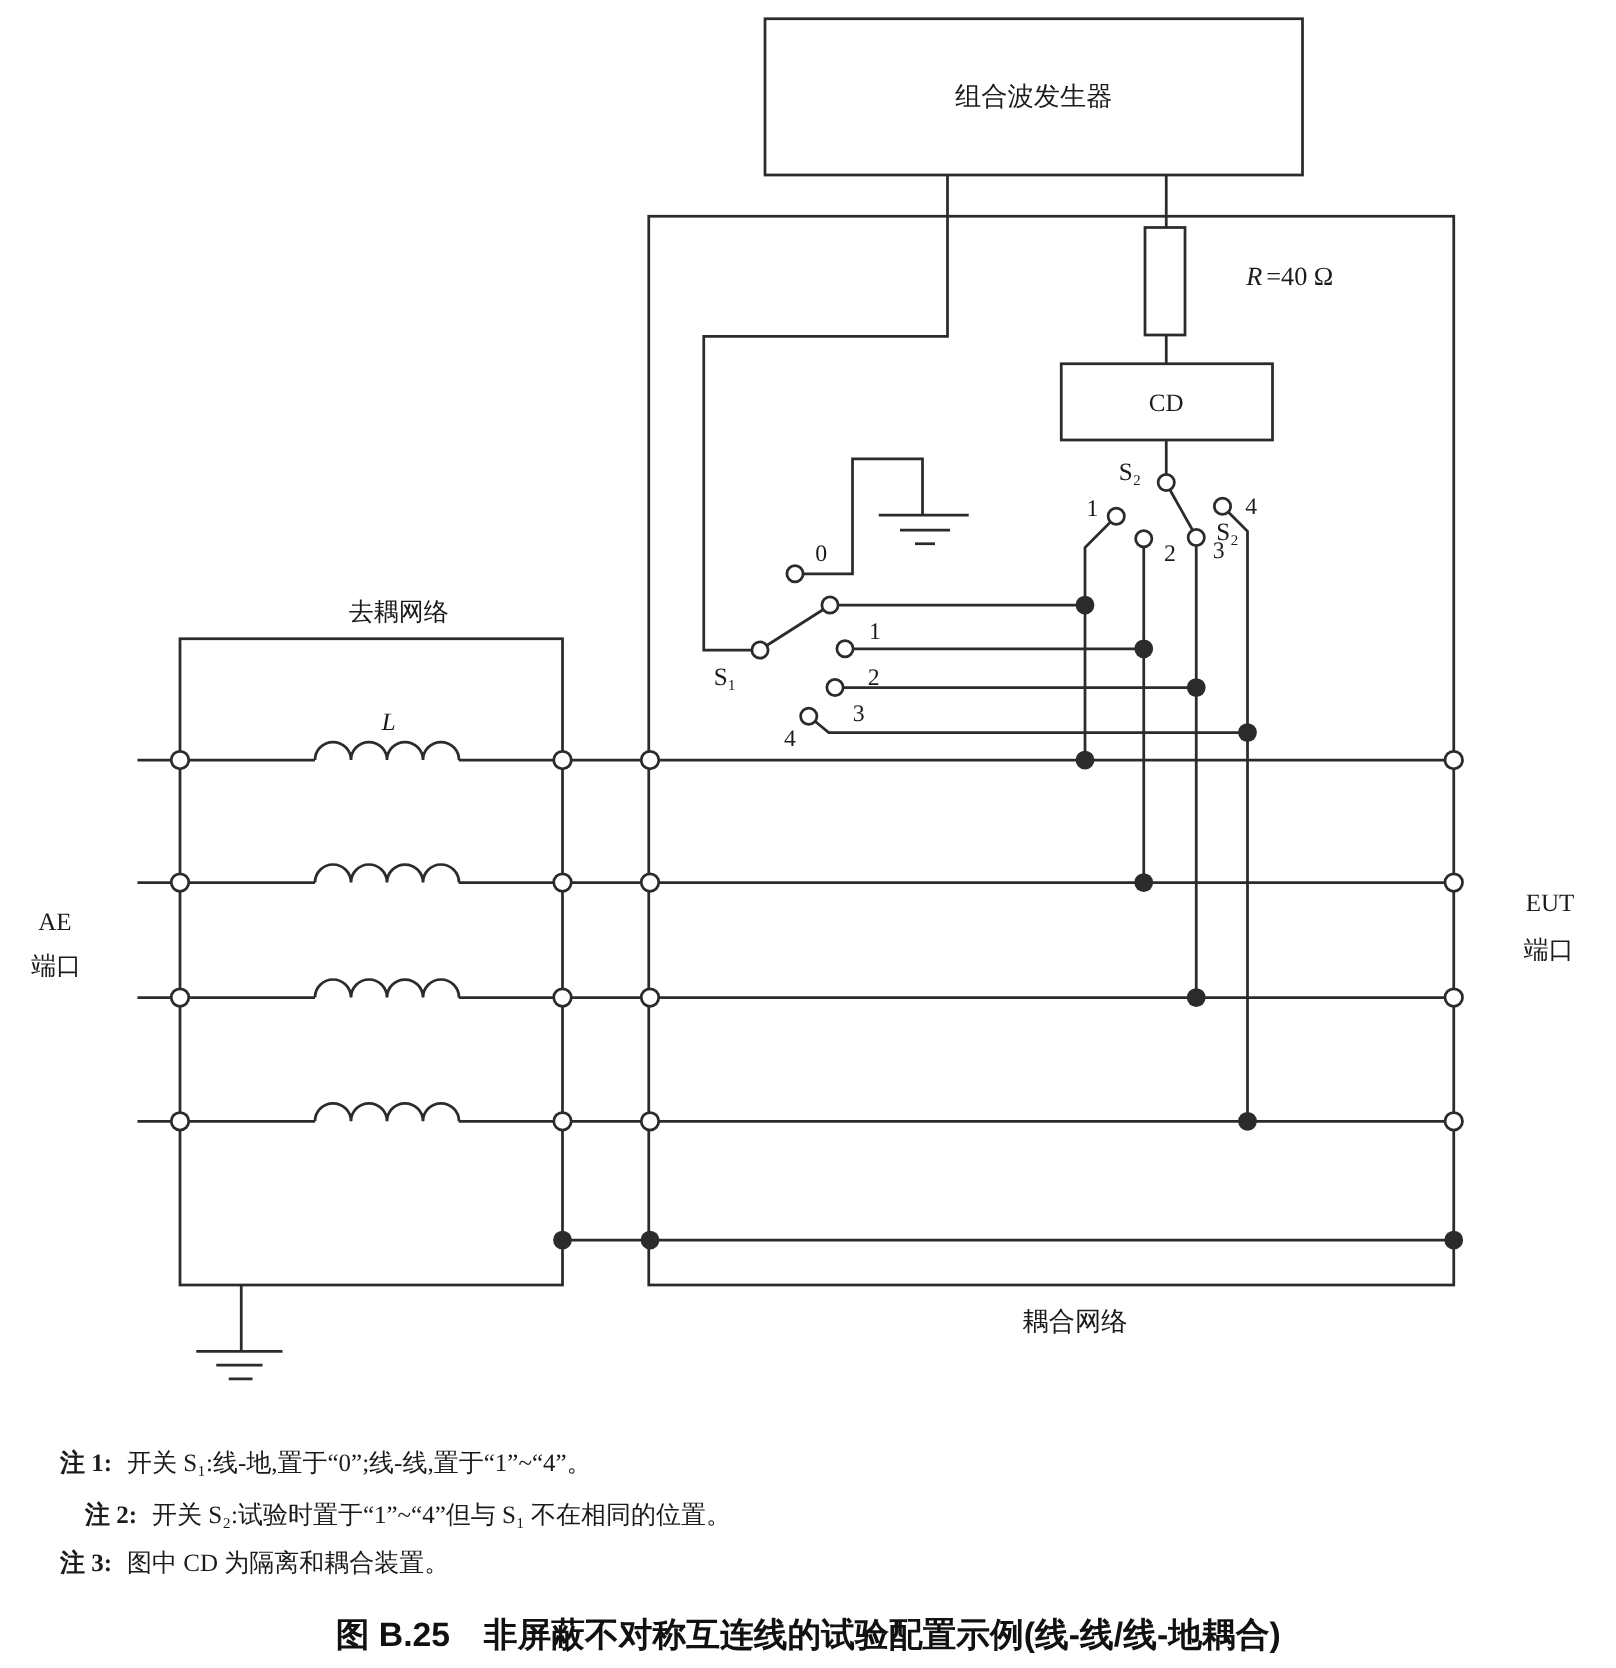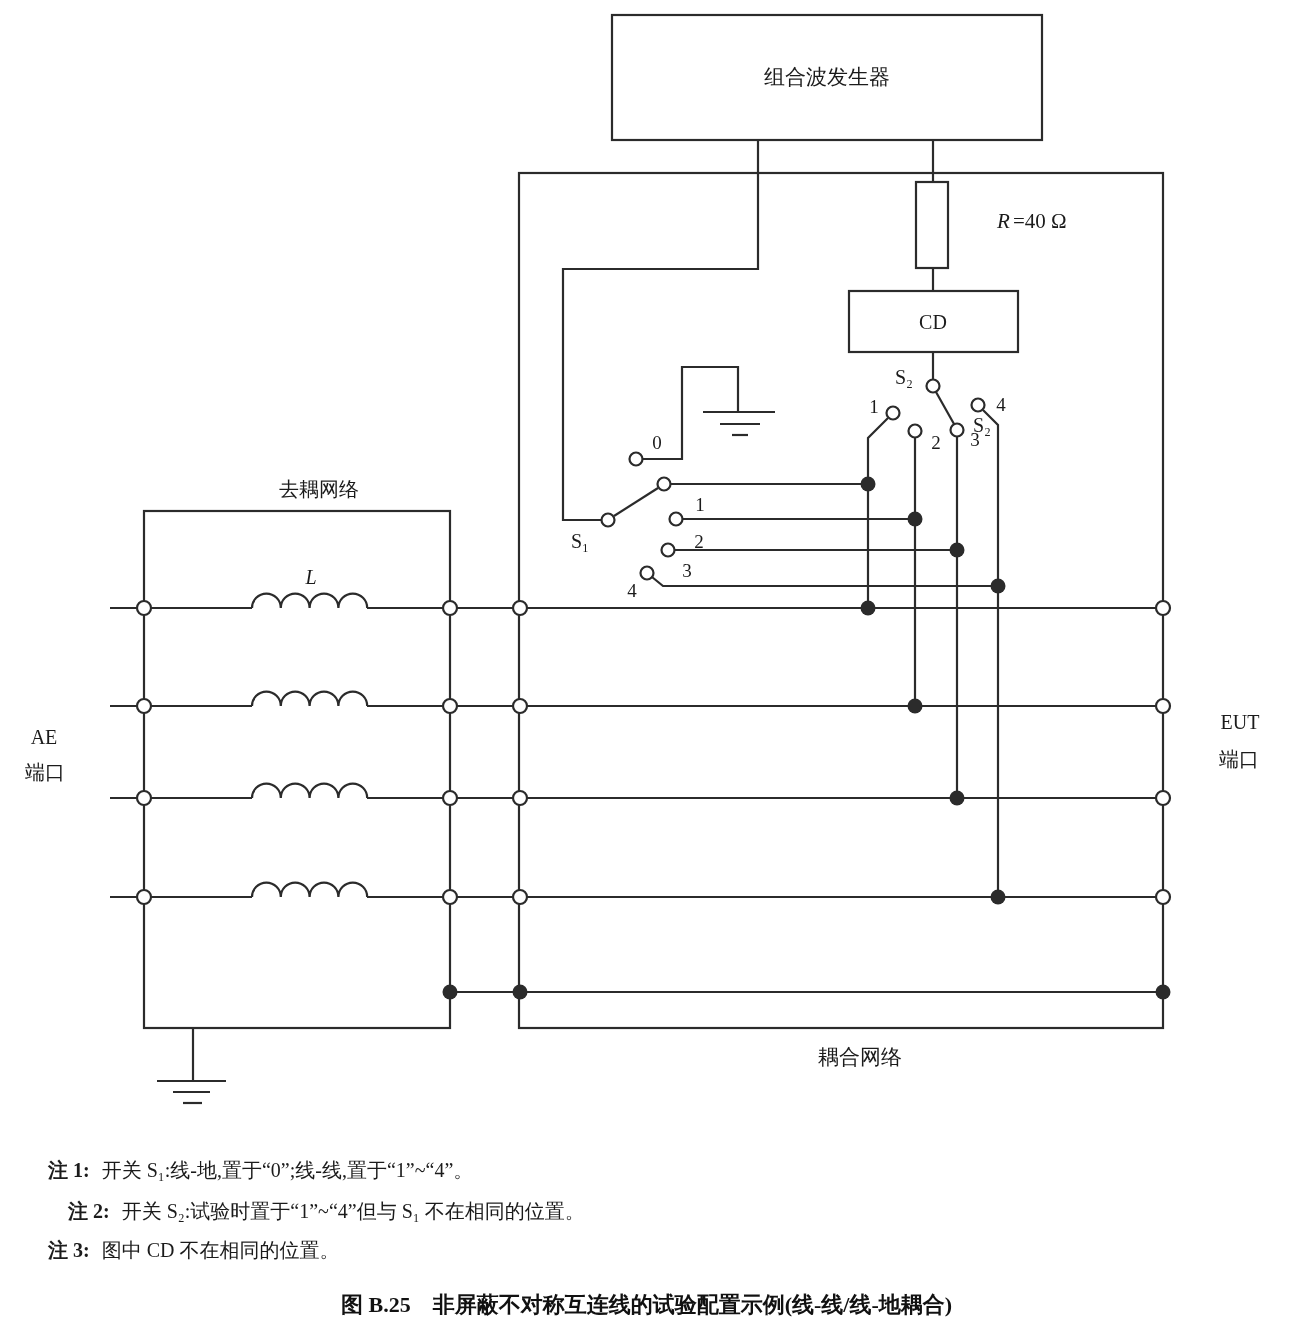--- a/index.html
+++ b/index.html
@@ -20,22 +20,22 @@
   svg .t21 { font-size:21px; }
   svg .it  { font-style:italic; }
   svg .mid { text-anchor:middle; }
   .note {
     position:absolute; left:48px; white-space:nowrap;
     font-size:20px; color:#1b1b1b; font-family:"Liberation Serif","DejaVu Serif",serif;
   }
   .note .note-prefix { font-weight:bold; margin-right:12px; }
   .caption {
     position:absolute; top:1290px; left:0; width:1293px; text-align:center;
-    font-size:22px; font-weight:bold; color:#111;
-    font-family:Liberation Serif, serif; white-space:nowrap;
+    font-size:27px; font-weight:bold; color:#111;
+    font-family:Liberation Sans, sans-serif; white-space:nowrap;
   }
 </style>
 </head>
 <body>
 
 <div class="page">
 
   <svg class="diagram" width="1293" height="1150" viewBox="0 0 1293 1150">
 
     <rect x="612" y="15" width="430" height="125" class="boxln"></rect>
@@ -179,19 +179,19 @@
   </svg>
 
   <div>
     <div class="note" style="top:1157px;text-align:center;">
       <span class="note-prefix">注 1:</span><span>开关 S₁:线-地,置于“0”;线-线,置于“1”~“4”。</span>
     </div>
     <div class="note" style="top:1198px;margin-left:20px;">
       <span class="note-prefix">注 2:</span><span>开关 S₂:试验时置于“1”~“4”但与 S₁ 不在相同的位置。</span>
     </div>
     <div class="note" style="top:1237px;">
-      <span class="note-prefix">注 3:</span><span>图中 CD 不在相同的位置。</span>
+      <span class="note-prefix">注 3:</span><span>图中 CD 为隔离和耦合装置。</span>
     </div>
   </div>
 
   <div class="caption">图 B.25　非屏蔽不对称互连线的试验配置示例(线-线/线-地耦合)</div>
 
 </div>
 
 </body></html>

